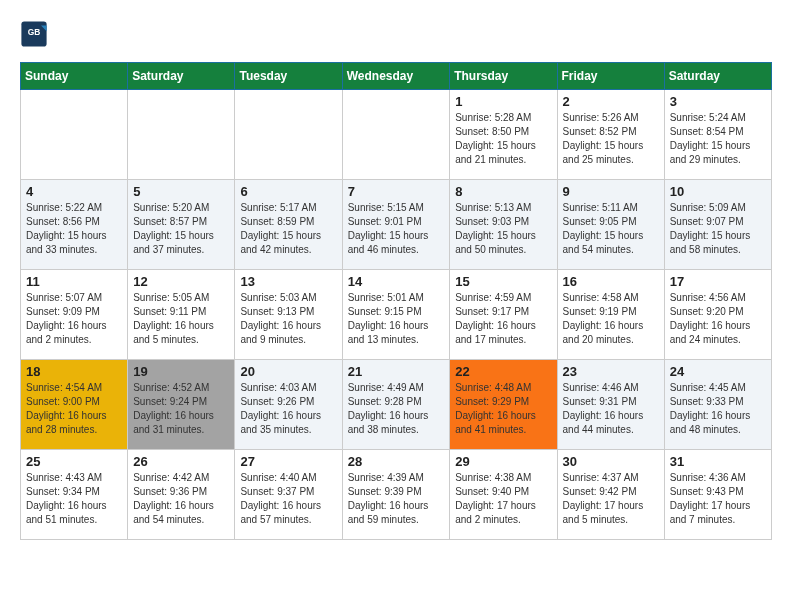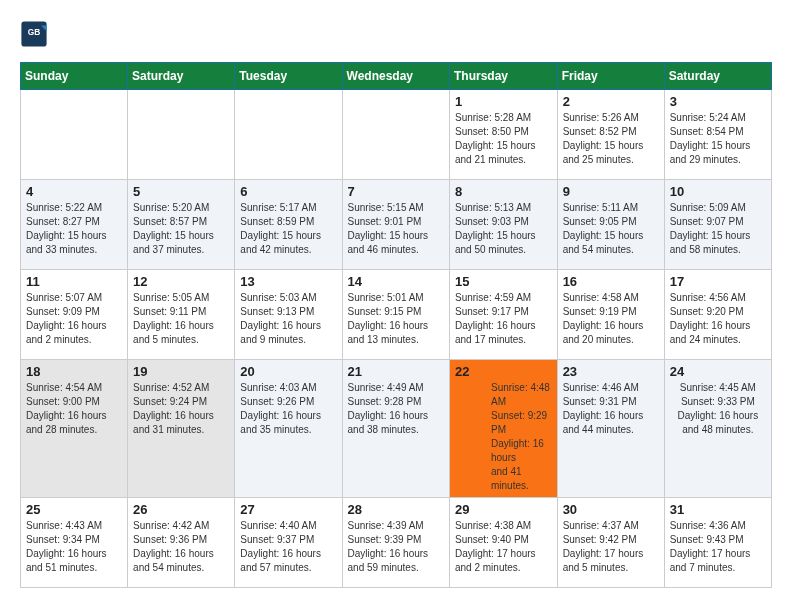--- a/index.html
+++ b/index.html
@@ -149,21 +149,21 @@
           <div class="day-info" style="white-space: pre-line;">Sunrise: 5:24 AM
 Sunset: 8:54 PM
 Daylight: 15 hours
 and 29 minutes.</div>
         </td>
       </tr>
       <tr>
         <td style="background: rgb(240, 244, 248);">
           <span class="day-number">4</span>
           <div class="day-info" style="white-space: pre-line;">Sunrise: 5:22 AM
-Sunset: 8:27 PM
+Sunset: 8:56 PM
 Daylight: 15 hours
 and 33 minutes.</div>
         </td>
         <td style="background: rgb(240, 244, 248);">
           <span class="day-number">5</span>
           <div class="day-info" style="white-space: pre-line;">Sunrise: 5:20 AM
 Sunset: 8:57 PM
 Daylight: 15 hours
 and 37 minutes.</div>
         </td>
@@ -248,28 +248,28 @@
         </td>
         <td>
           <span class="day-number">17</span>
           <div class="day-info" style="white-space: pre-line;">Sunrise: 4:56 AM
 Sunset: 9:20 PM
 Daylight: 16 hours
 and 24 minutes.</div>
         </td>
       </tr>
       <tr>
-        <td style="background: #e5e5e5;">
+        <td style="background: #eab308;">
           <span class="day-number">18</span>
           <div class="day-info" style="white-space: pre-line;">Sunrise: 4:54 AM
 Sunset: 9:00 PM
 Daylight: 16 hours
 and 28 minutes.</div>
         </td>
-        <td style="background: #e5e5e5;">
+        <td style="background: #a3a3a3;">
           <span class="day-number">19</span>
           <div class="day-info" style="white-space: pre-line;">Sunrise: 4:52 AM
 Sunset: 9:24 PM
 Daylight: 16 hours
 and 31 minutes.</div>
         </td>
         <td style="background: rgb(240, 244, 248);">
           <span class="day-number">20</span>
           <div class="day-info" style="white-space: pre-line;">Sunrise: 4:03 AM
 Sunset: 9:26 PM
@@ -278,35 +278,35 @@
         </td>
         <td style="background: rgb(240, 244, 248);">
           <span class="day-number">21</span>
           <div class="day-info" style="white-space: pre-line;">Sunrise: 4:49 AM
 Sunset: 9:28 PM
 Daylight: 16 hours
 and 38 minutes.</div>
         </td>
         <td style="background: #f97316;">
           <span class="day-number">22</span>
-          <div class="day-info" style="white-space: pre-line; margin-left: 36px;">Sunrise: 4:48 AM
+          <div class="day-info" style="white-space: pre-line;">Sunrise: 4:48 AM
 Sunset: 9:29 PM
 Daylight: 16 hours
 and 41 minutes.</div>
         </td>
         <td style="background: rgb(240, 244, 248);">
           <span class="day-number">23</span>
           <div class="day-info" style="white-space: pre-line;">Sunrise: 4:46 AM
 Sunset: 9:31 PM
 Daylight: 16 hours
 and 44 minutes.</div>
         </td>
         <td style="background: rgb(240, 244, 248);">
           <span class="day-number">24</span>
-          <div class="day-info" style="white-space: pre-line; text-align: center;">Sunrise: 4:45 AM
+          <div class="day-info" style="white-space: pre-line;">Sunrise: 4:45 AM
 Sunset: 9:33 PM
 Daylight: 16 hours
 and 48 minutes.</div>
         </td>
       </tr>
       <tr>
         <td>
           <span class="day-number">25</span>
           <div class="day-info" style="white-space: pre-line;">Sunrise: 4:43 AM
 Sunset: 9:34 PM

